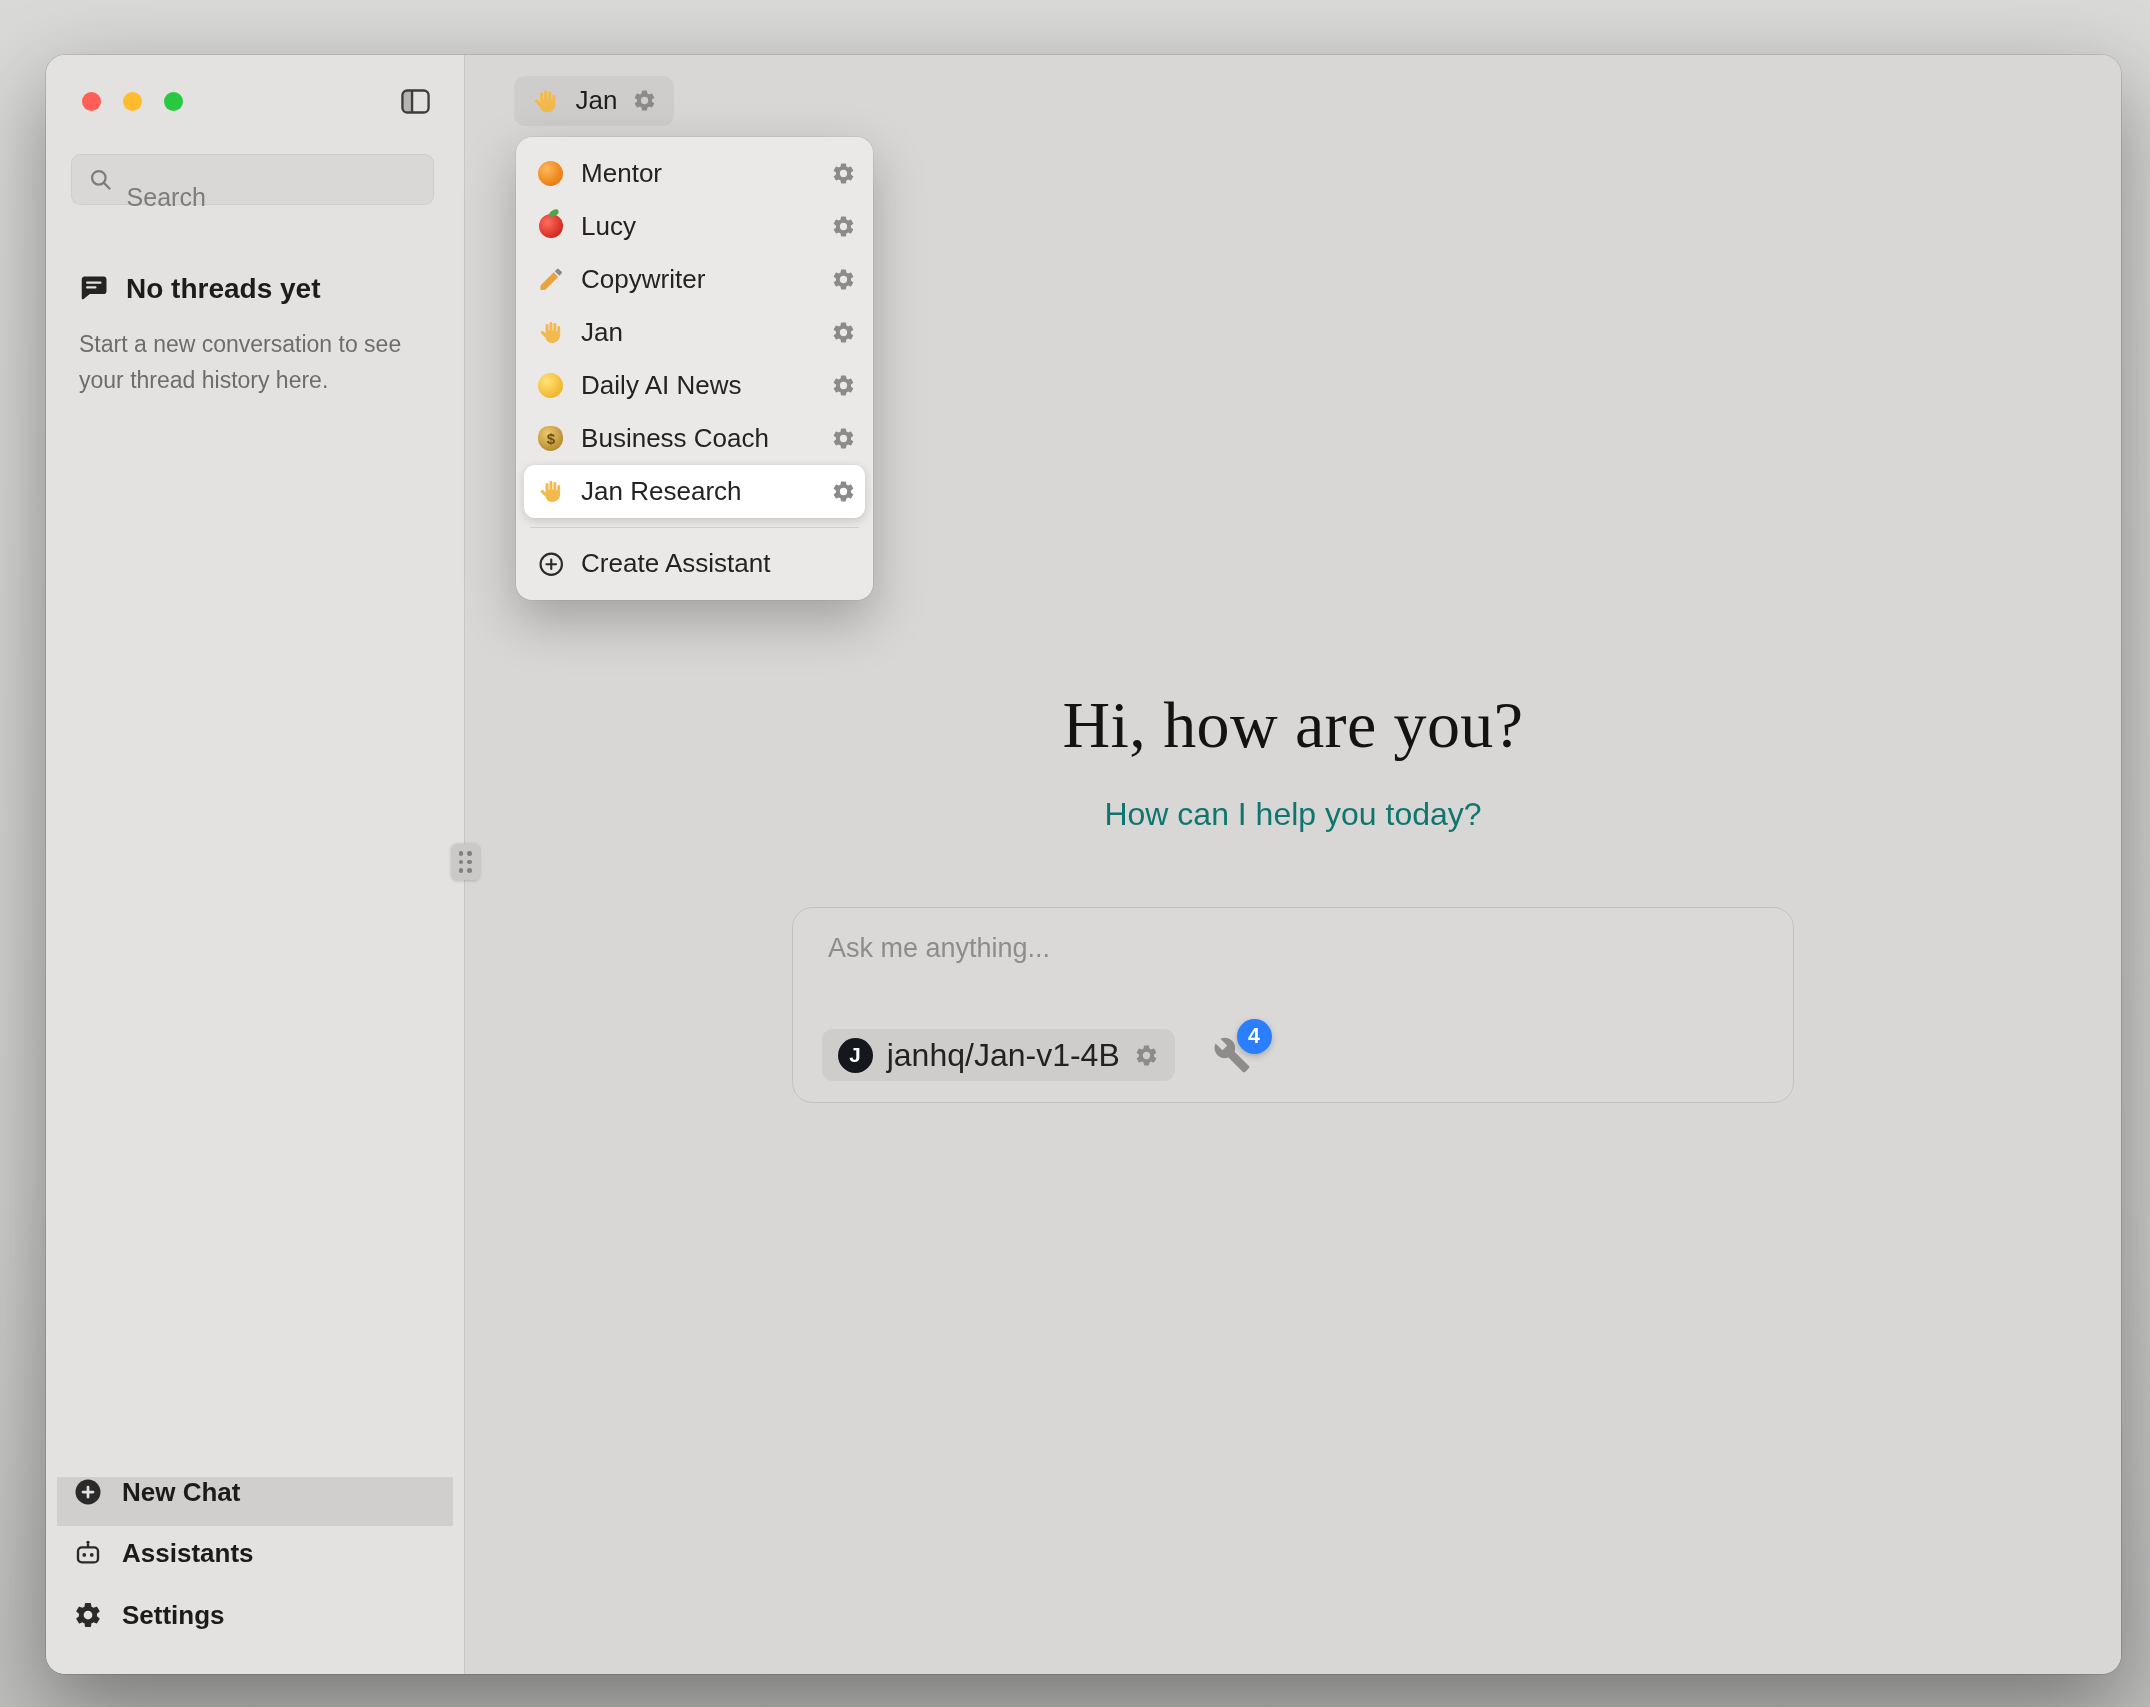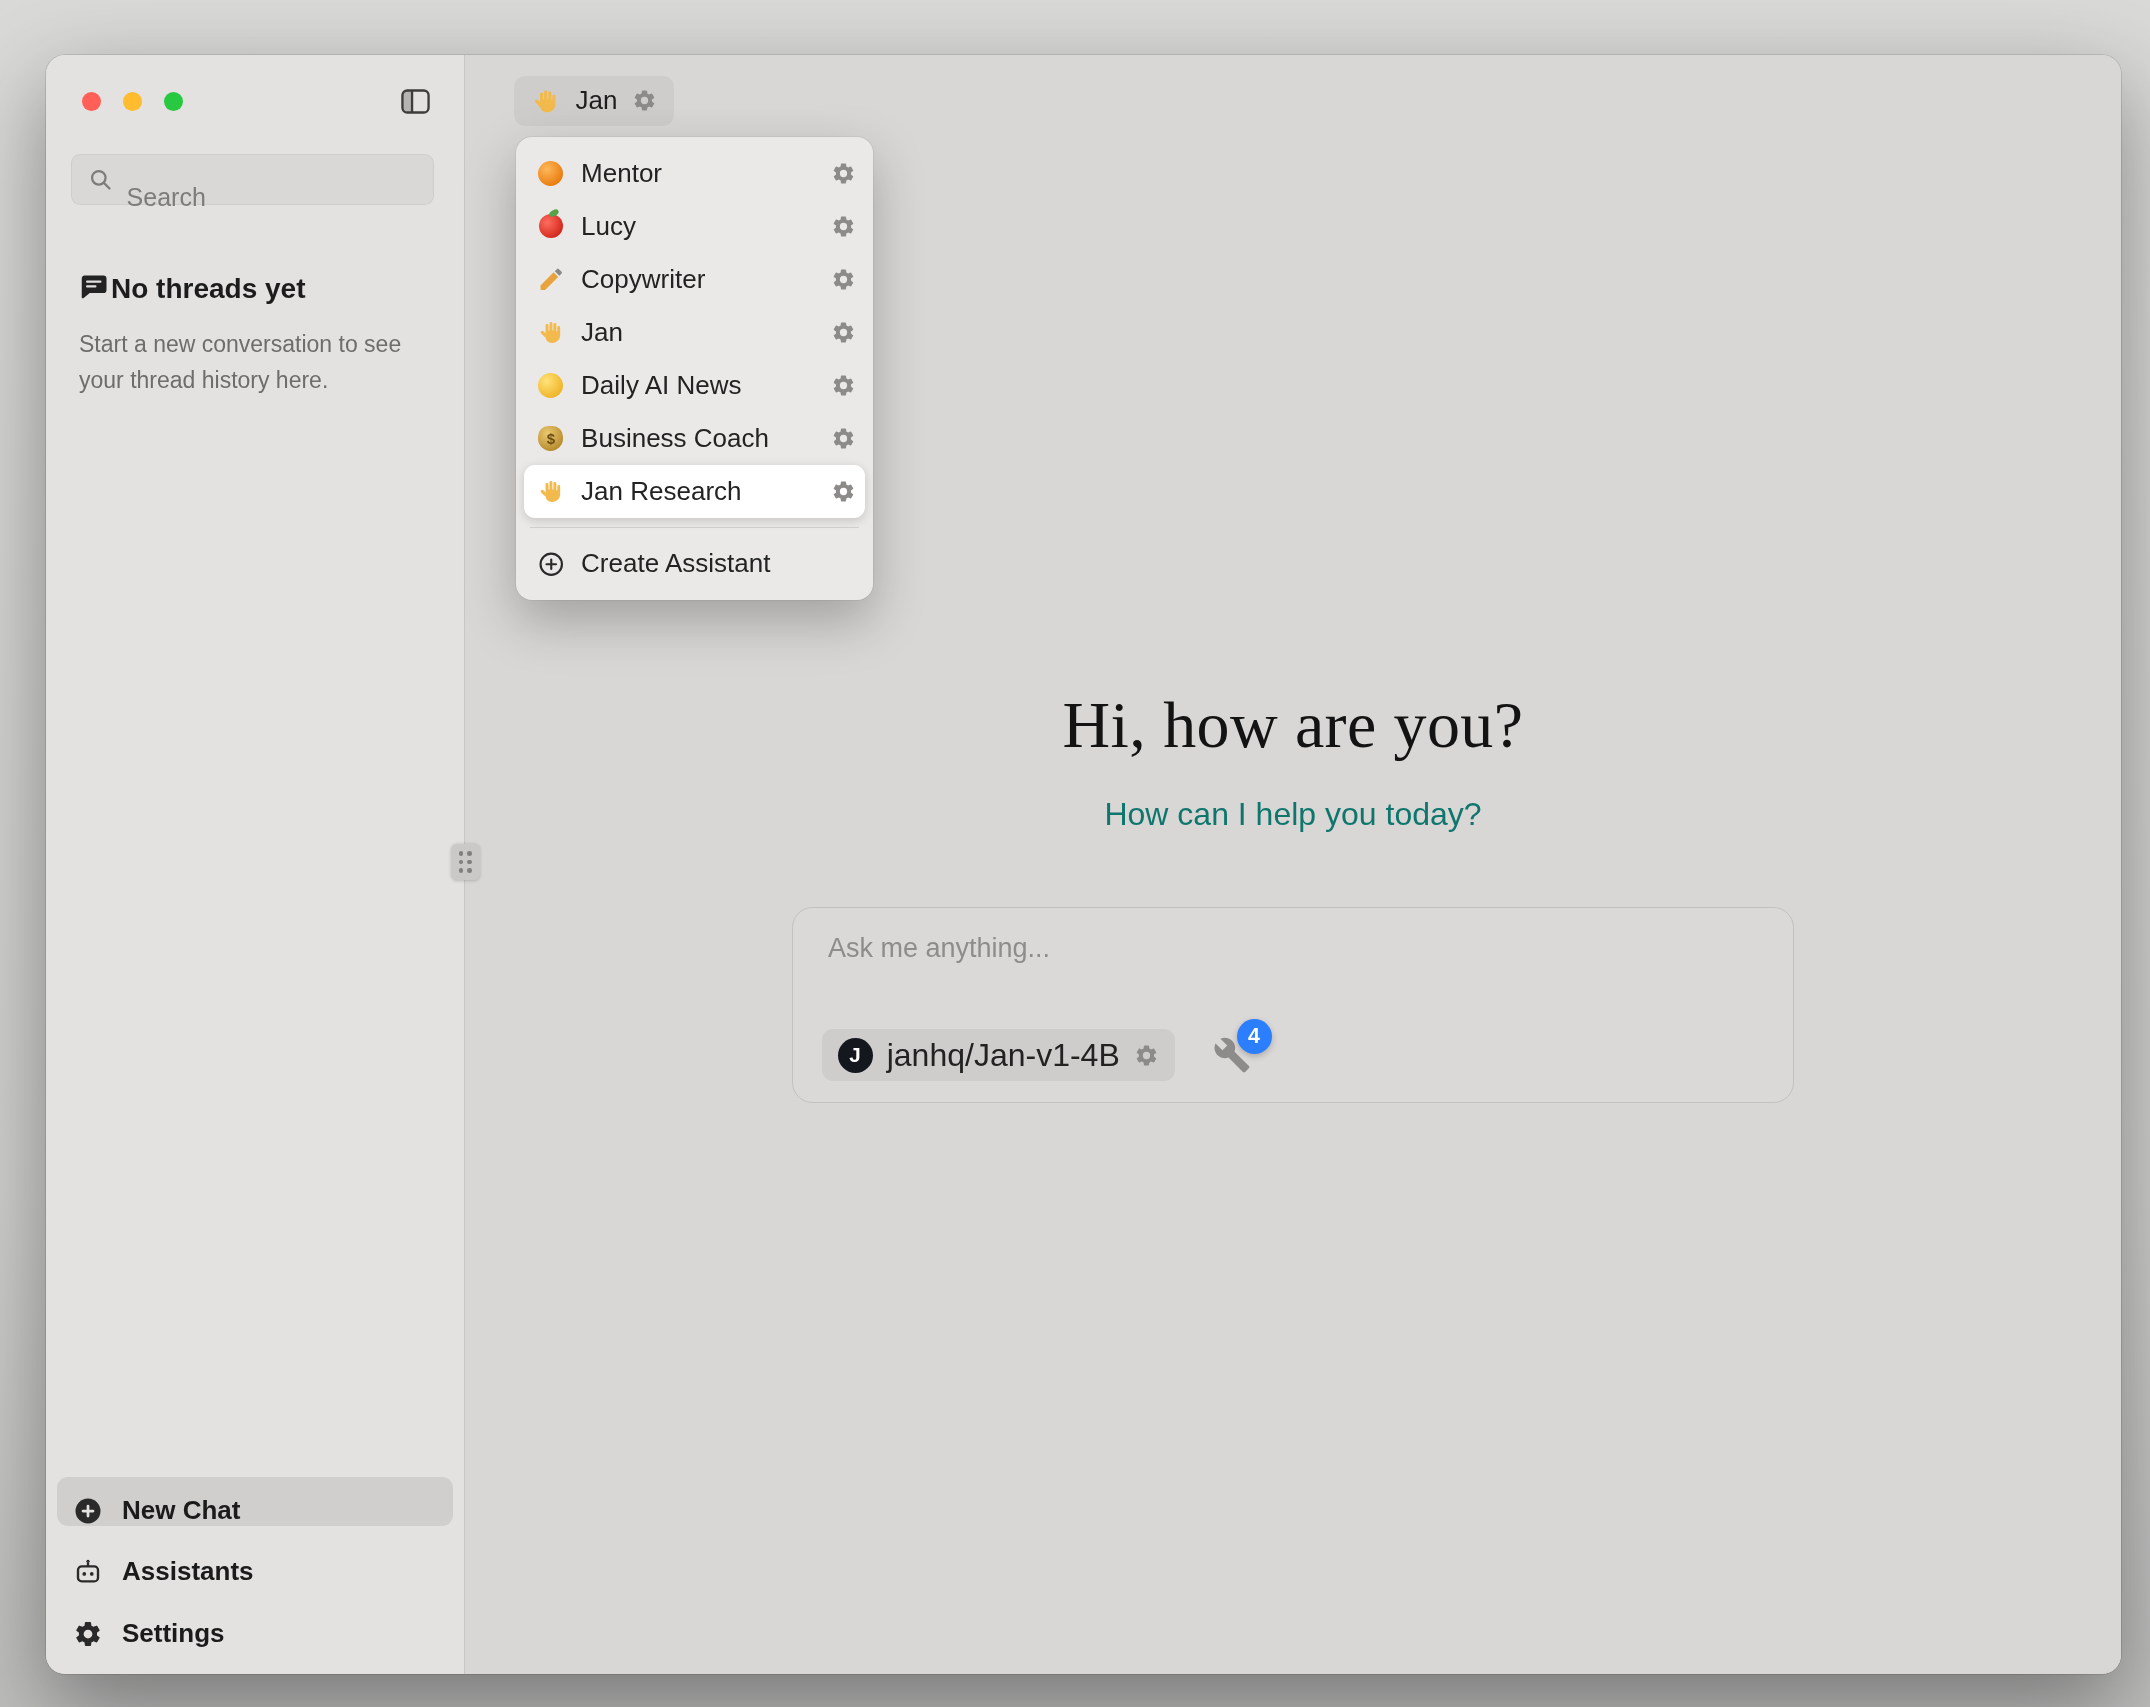--- a/index.html
+++ b/index.html
@@ -37,31 +37,31 @@
     padding:0 16px; color:#7d7c7a; box-shadow:inset 0 0 0 0.8px rgba(0,0,0,.06);
   }
   .search-box svg { width:27px; height:27px; flex:0 0 auto; }
   .search-box input {
     flex:1; min-width:0; background:transparent; border:none; outline:none;
     font:400 25px "Liberation Sans", sans-serif; color:#333;margin-top:36px;
   }
   .search-box input::placeholder { color:#7d7c7a; }
 
   .empty { margin:68px 33px 0 33px; }
-  .empty-title-row { display:flex; gap:2px; color:#232323; }
+  .empty-title-row { display:flex; align-items:center; gap:17px; color:#232323; }
   .empty-title-row svg { width:30px; height:30px; }
   .empty-title { font-size:28px; font-weight:700; color:#1c1c1c; }
   .empty-desc { margin-top:22px; font-size:23px; line-height:1.55; color:#6e6d6b; width:348px; }
 
   .sidebar-spacer { flex:1; }
 
   .side-nav { padding:0 11px 25px; display:flex; flex-direction:column; gap:12.6px; }
   .side-item {
-    height:49px; display:flex; align-items:flex-end; gap:19px; padding:0 16px;
-    border-radius:11px; font-size:26px; font-weight:600; color:#1b1b1b; cursor:pointer;
+    height:49px; display:flex; align-items:flex-start; gap:19px; padding:0 16px;
+    border-radius:0; font-size:26px; font-weight:600; color:#1b1b1b; cursor:pointer;
   }
   .side-item.active { background:#d1cfcd; }
   .side-item .ni { width:30px; height:30px; display:flex; align-items:center; justify-content:center; color:#2a2a2a; }
   .side-item .ni svg { width:100%; height:100%; }
 
   .drag-handle {
     position:absolute; left:405px; top:789px; width:28.5px; height:36px;
     border-radius:6.3px; background:#cac9c7; box-shadow:0 0.8px 3.2px rgba(0,0,0,.18);
     display:grid; grid-template-columns:repeat(2,4.7px); grid-template-rows:repeat(3,4.7px);
     gap:4px; place-content:center; z-index:6; cursor:col-resize;

